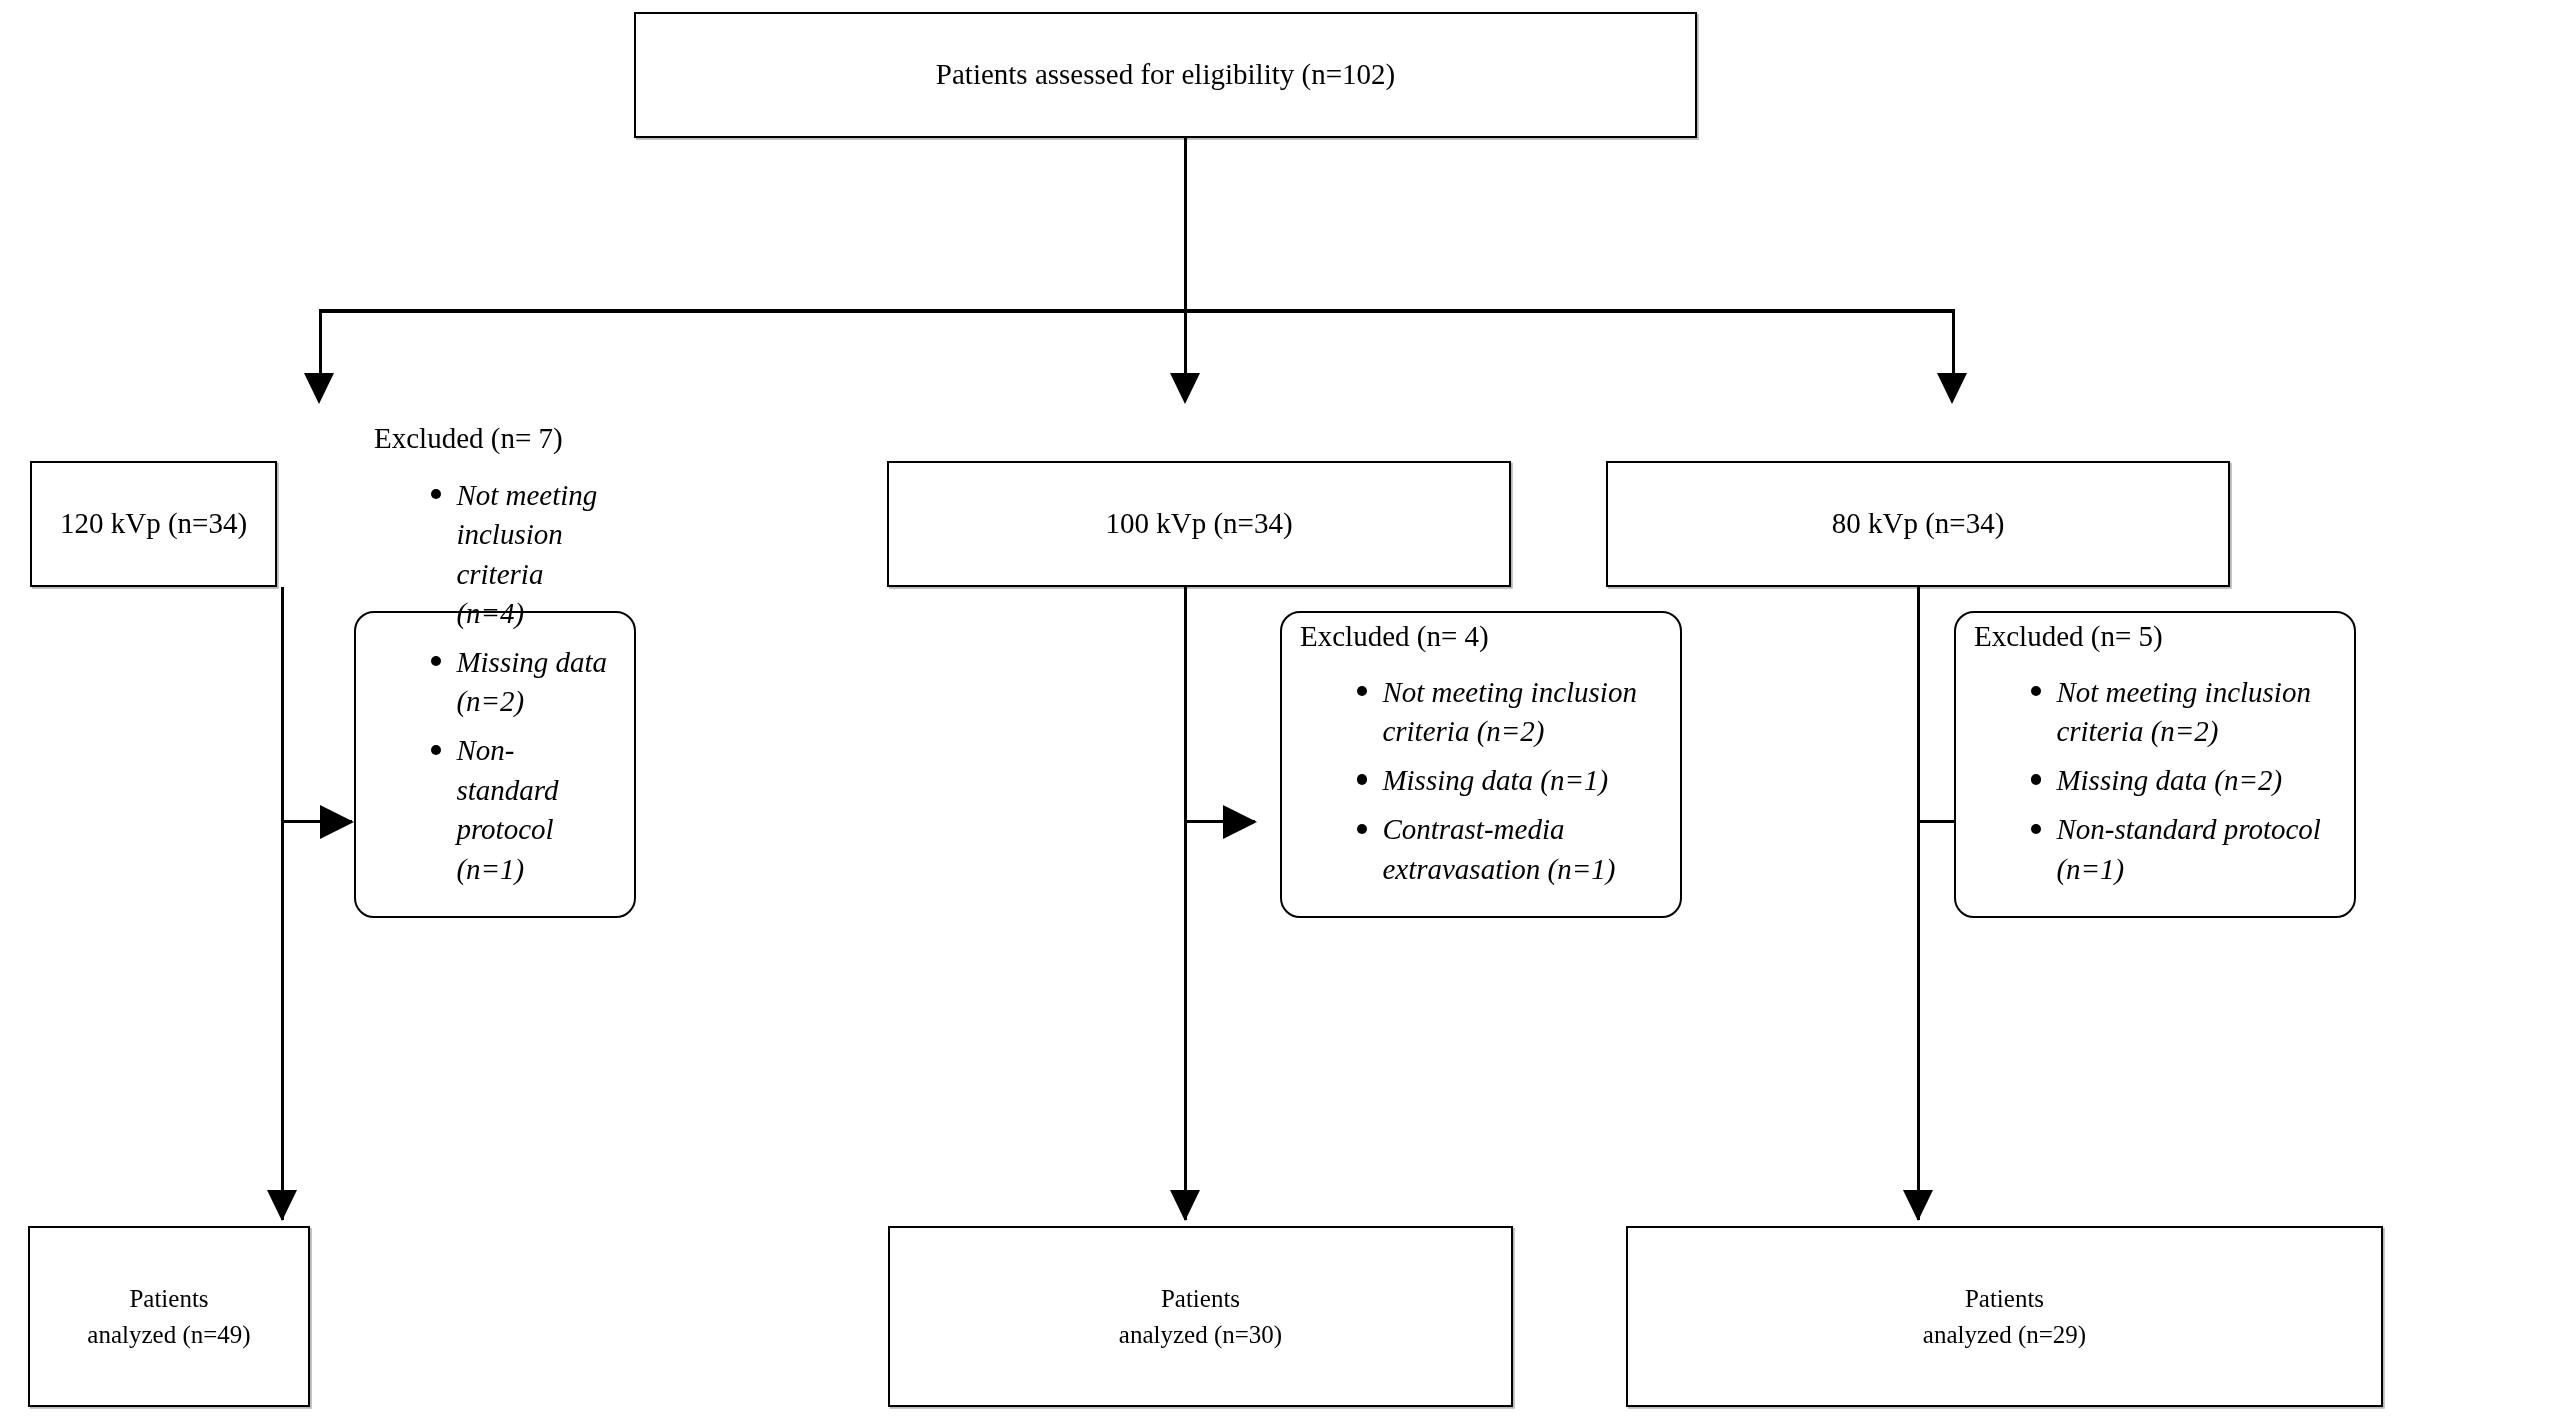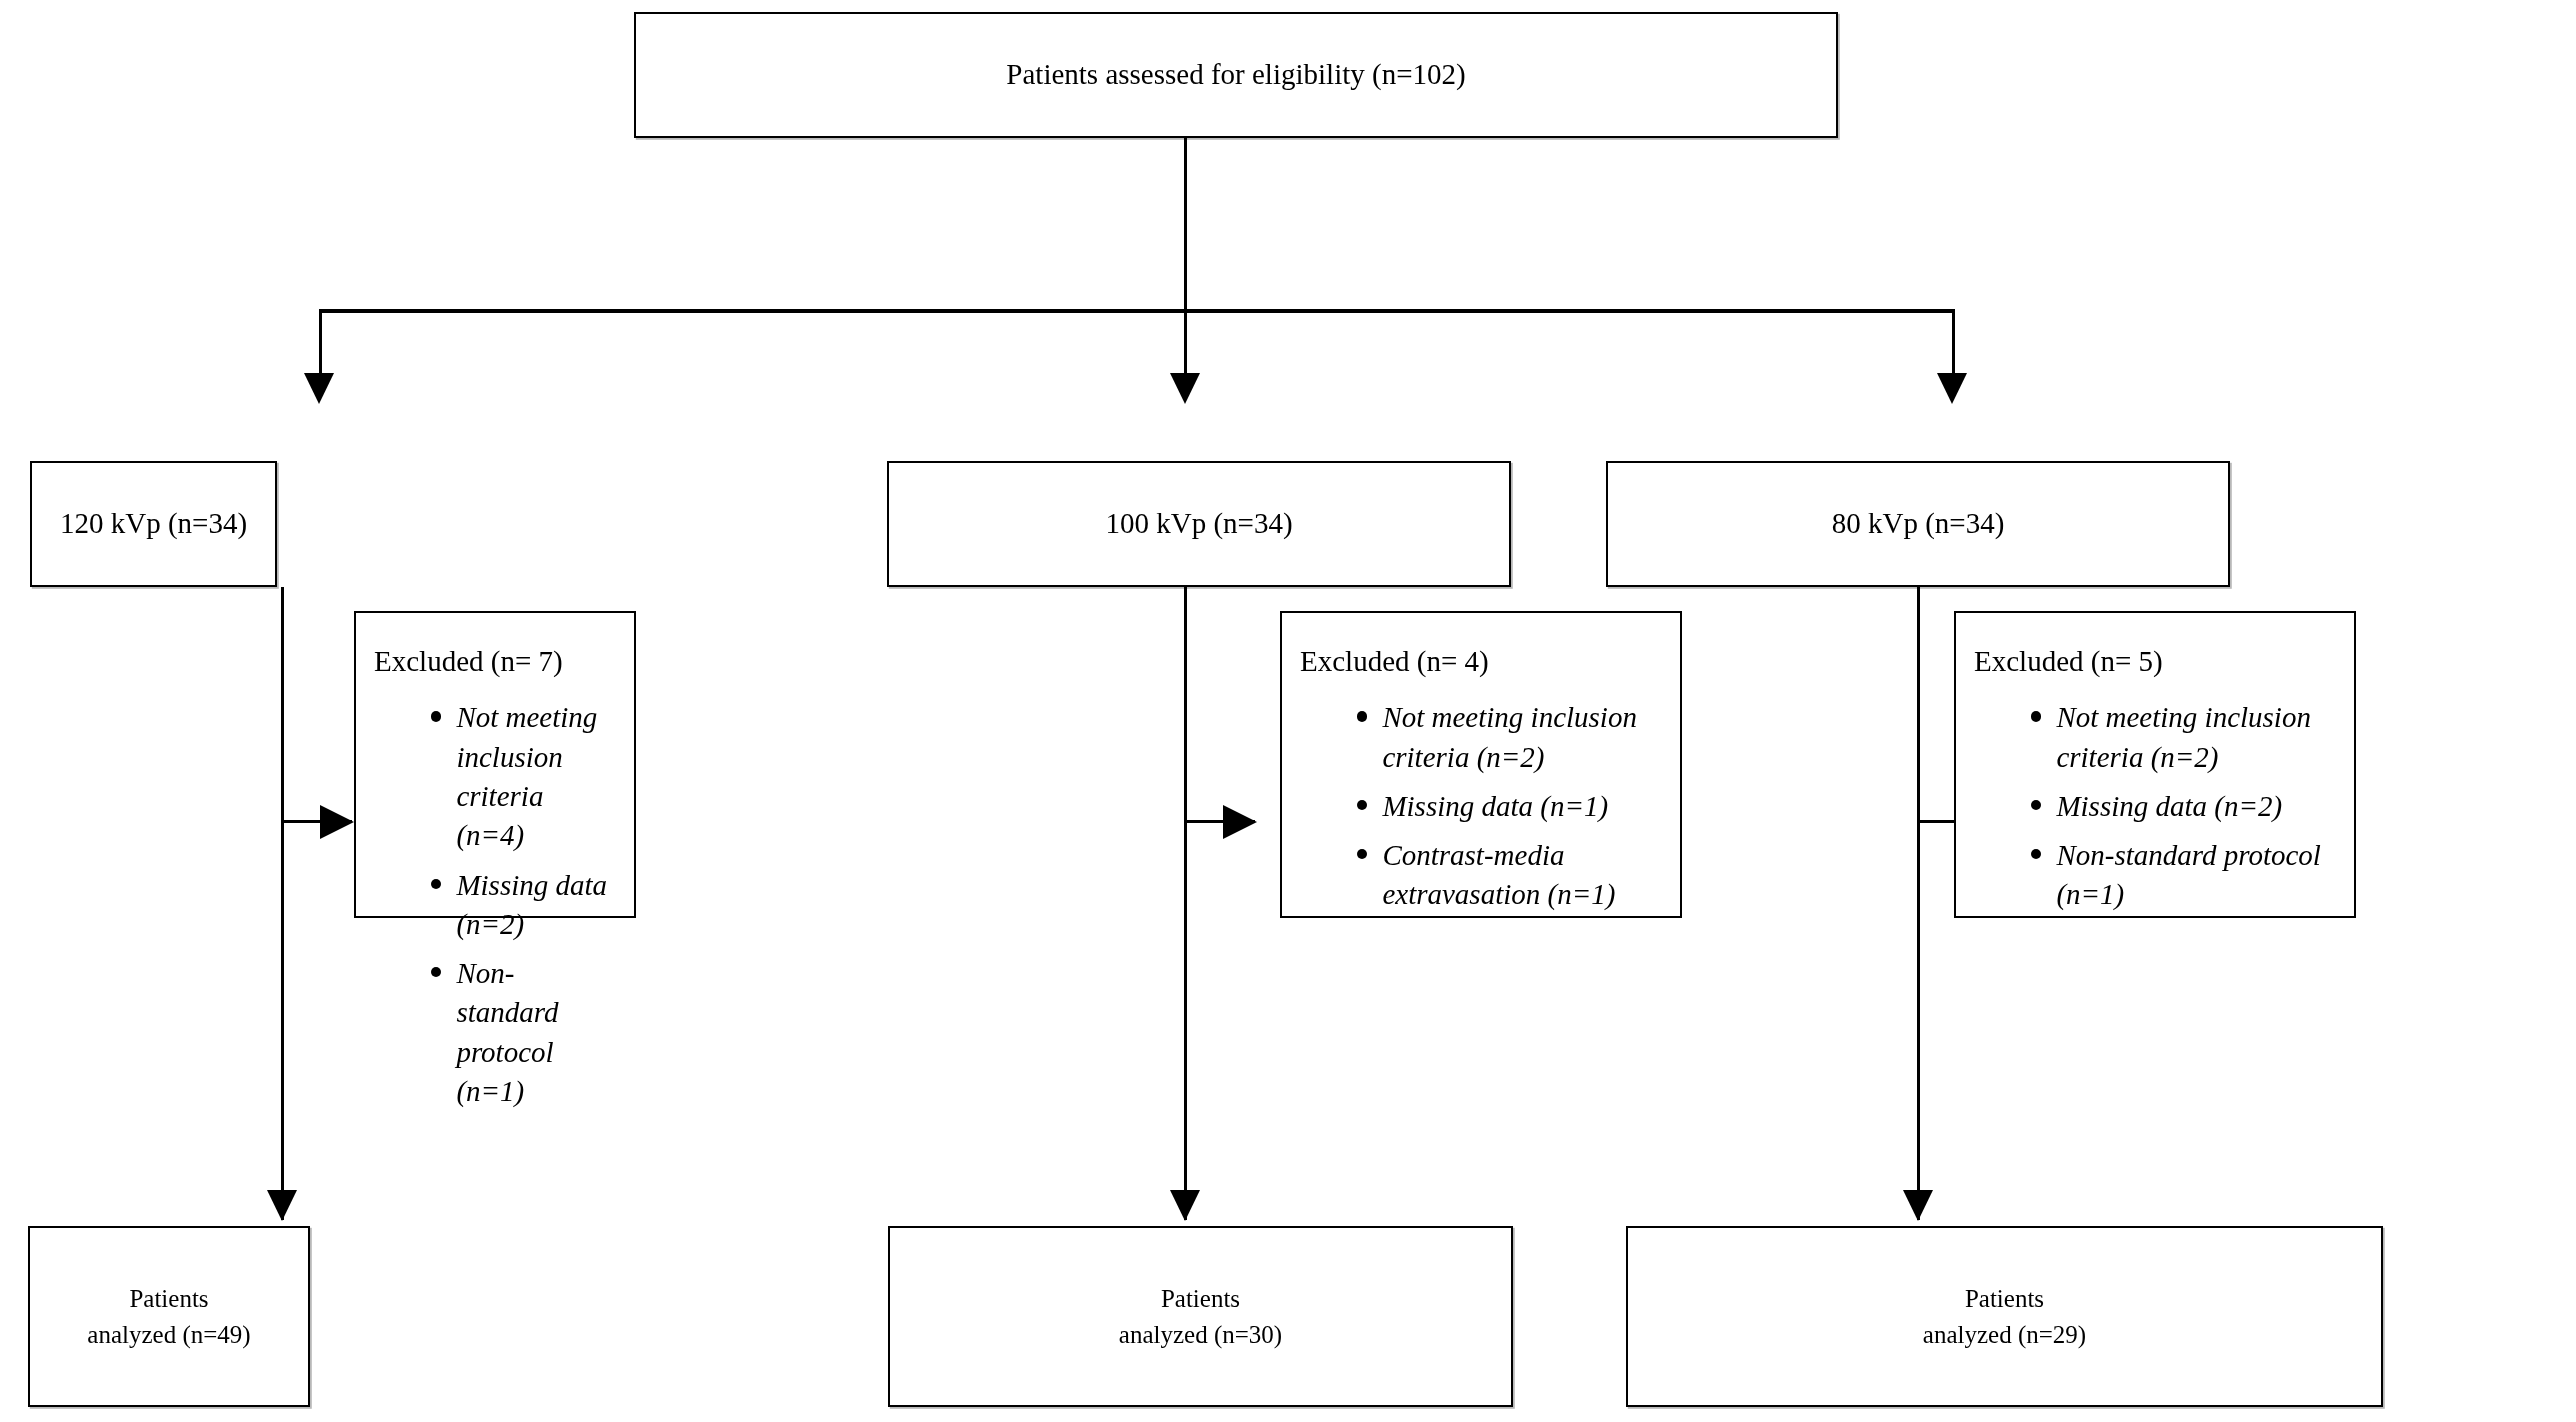--- a/index.html
+++ b/index.html
@@ -21,24 +21,25 @@
     text-align:center;
     line-height:1.42;
   }
   .box.shadowed { box-shadow: 1.8px 1.8px 0 0 #b9b9b9; }
   .box-text { display:block; width:100%; }
   .fs-top   { font-size:29px; }
   .fs-grp   { font-size:29px; }
   .fs-bot   { font-size:25px;margin-left:16px; }
 
   .excl-box {
-    align-items:flex-start;
+    align-items:flex-end;
     justify-content:flex-start;
     text-align:left;
     padding:28px 10.8px 10.8px 18px;
+    border-radius:20px;
   }
   .excl-title { display:block; font-size:29px; margin:0 0 3.6px 0; }
   .excl-list {
     list-style:none;
     margin:16px; padding:0 0 0 40px;font-style:italic;
   }
   .excl-list li {
     position:relative;
     font-size:29px;
     line-height:1.36;
@@ -71,21 +72,21 @@
     border-top:17px solid transparent;
     border-bottom:17px solid transparent;
     border-left:34px solid #000000;
   }
 </style>
 </head>
 <body>
 
 <div id="canvas">
 
-  <div class="box shadowed fs-top" style="left:634px; top:12px; width:1204px; height:126px;">
+  <div class="box shadowed fs-top" style="left:634px; top:12px; width:1063px; height:126px;">
     <span class="box-text">Patients assessed for eligibility (n=102)</span>
   </div>
 
   <div class="vline" style="left:1184px; top:138px; height:174px;"></div>
 
   <div class="hline" style="left:319px; top:309px; width:1636px;"></div>
 
   <div class="vline" style="left:319px; top:309px; height:66px;"></div>
   <div class="vline" style="left:1184px; top:309px; height:66px;"></div>
   <div class="vline" style="left:1952px; top:309px; height:66px;"></div>

